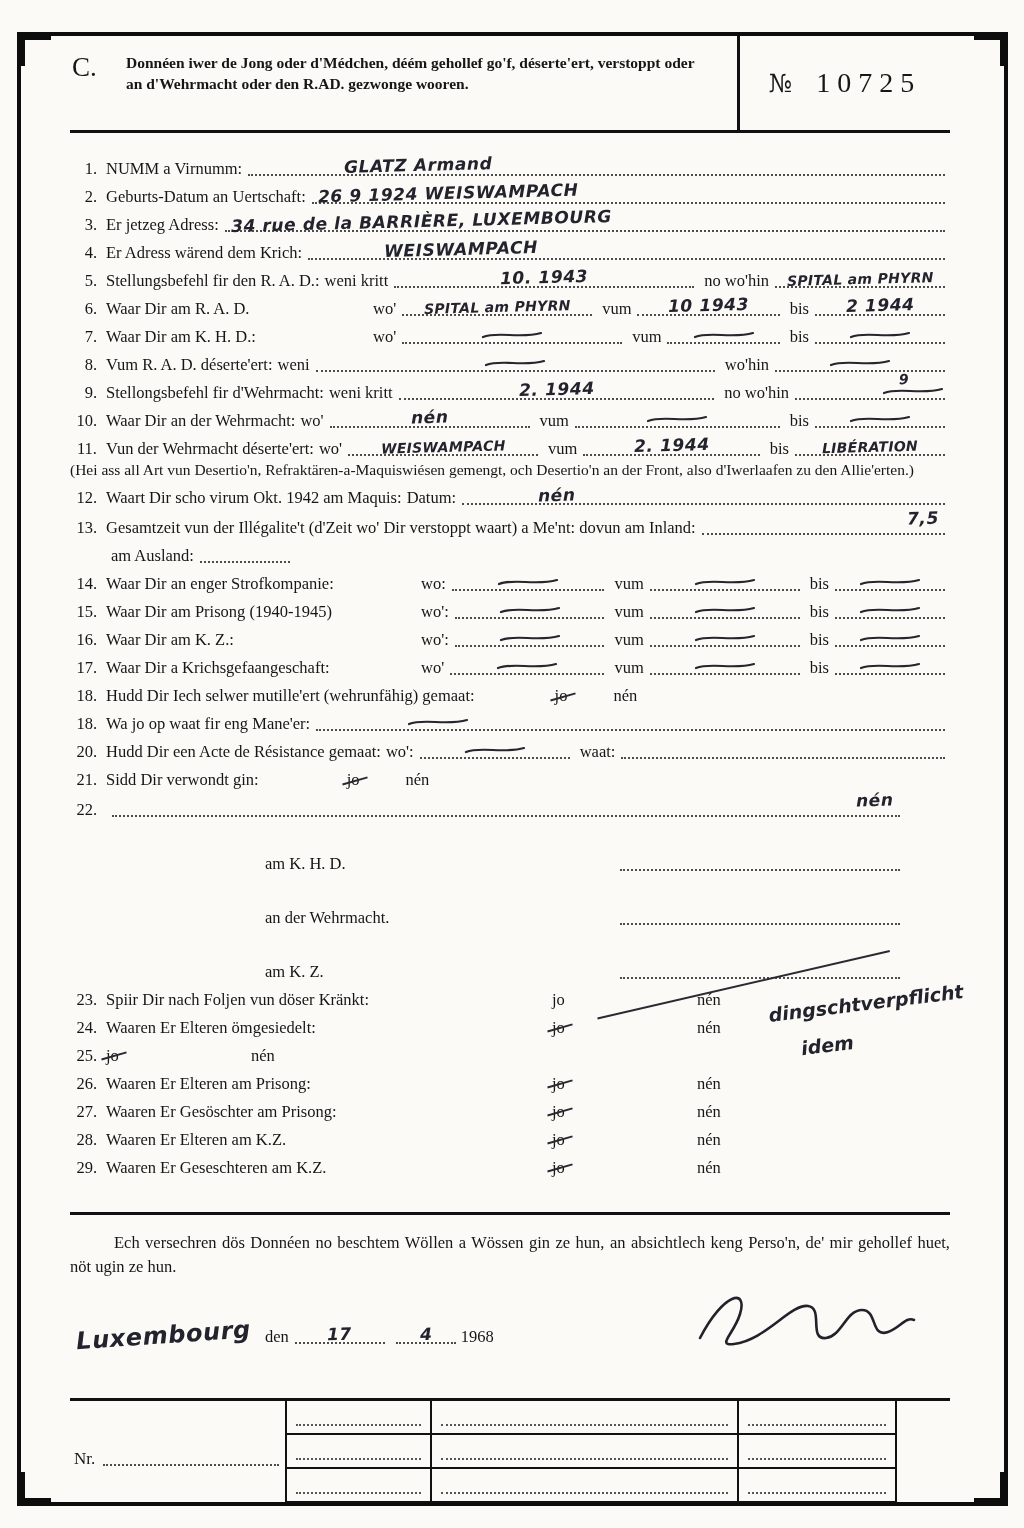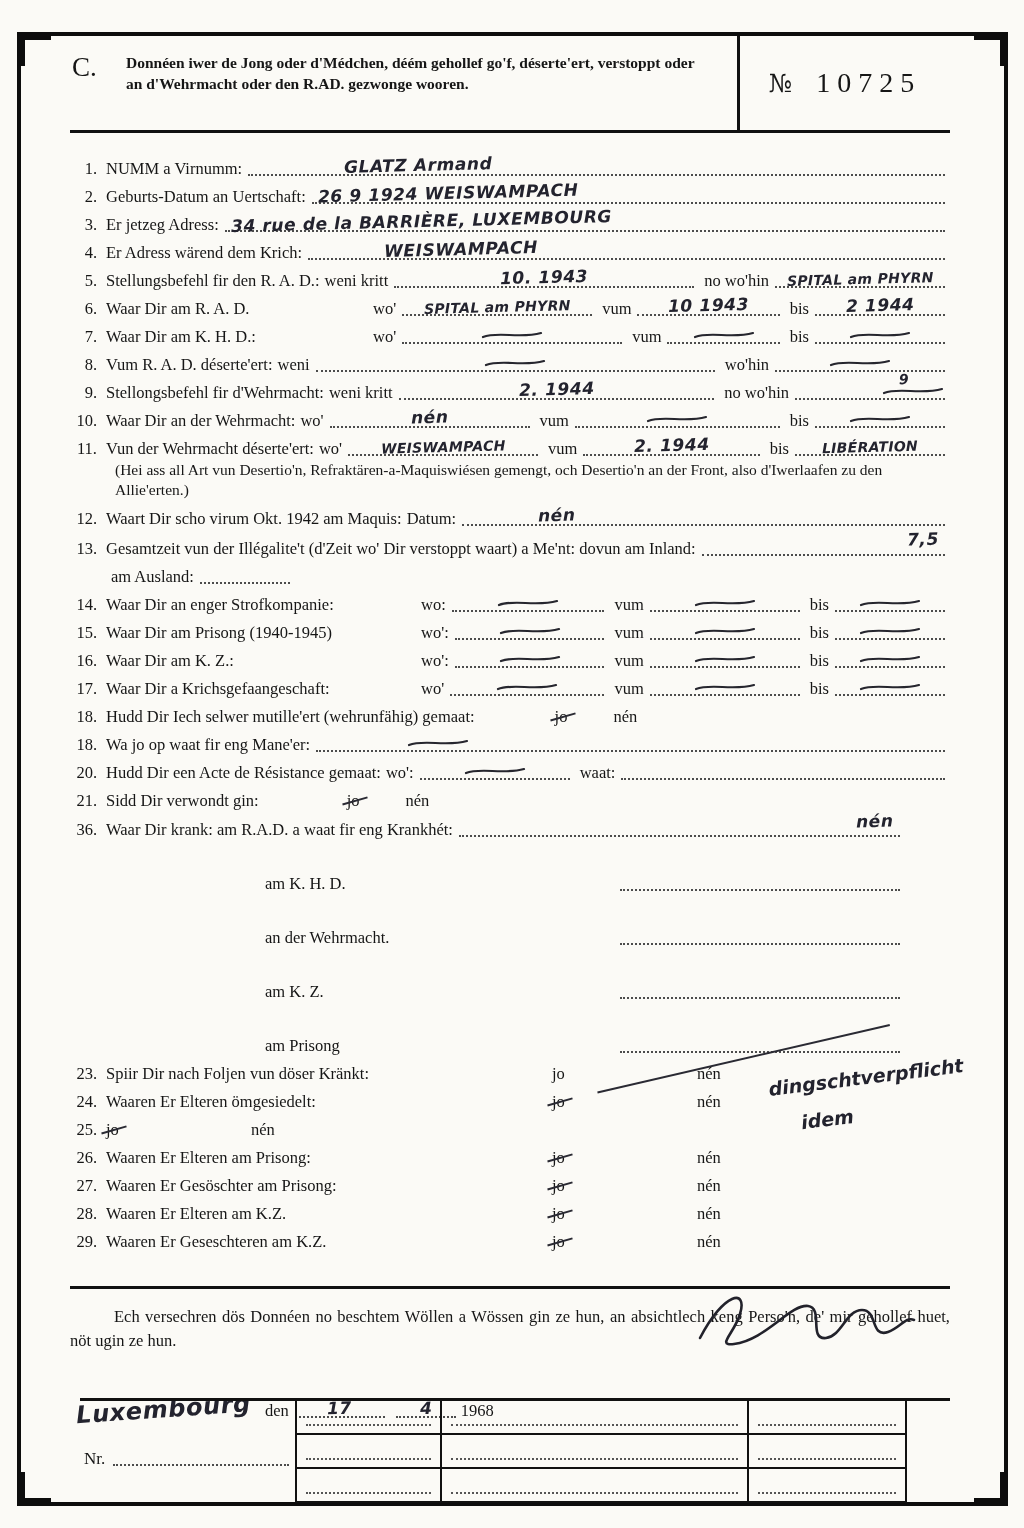--- a/index.html
+++ b/index.html
@@ -67,38 +67,38 @@
   .qlabel { width:446px; flex:none; white-space:nowrap; }
   .jocell { width:145px; flex:none; }
   .qblock { position:relative; }
   .note-hw { position:absolute; font-family:"DejaVu Sans",sans-serif; font-style:italic;
              font-weight:bold; color:#23232e; transform:rotate(-7deg); font-size:19px;
              white-space:nowrap; }
   .note1 { right:-14px; top:10px; }
   .note2 { right:96px; top:52px; }
 
   
-  .noterow { margin-left:45px; font-size:15.5px; line-height:1.32; padding-top:1px; }
+  .noterow { font-size:15.5px; line-height:1.32; padding-top:1px; }
   .sub22 { position:relative; margin-left:195px; margin-right:50px; }
   .srow { display:flex; align-items:flex-end; min-height:21px; }
   .slbl { width:355px; flex:none;margin-top:34px; }
   .sfill { flex:1; border-bottom:2px dotted #4c4c4c; margin:0 0 3px 0; min-height:16px; }
   .diag { position:absolute; right:10px; bottom:30px; width:300px;
           border-top:2.4px solid #2a2a33; transform:rotate(-13deg);
           transform-origin:right bottom; }
 
   
   .decl-rule { border-top:3px solid #111; margin-top:34px; }
   .decl { margin:16px 0 0; font-size:16.5px; line-height:1.45; text-align:justify;
           text-indent:44px; }
   .daterow { display:flex; align-items:flex-end; margin-top:42px; font-size:16.5px; }
   .sig { position:absolute; top:1242px; right:30px; }
 
   
-  .bottom { position:absolute; left:10px; right:0; top:1362px; height:104px;
+  .bottom { position:absolute; left:0; right:0; top:1362px; height:104px;
             border-top:3px solid #111; }
   .nr-line { position:absolute; left:4px; top:48px; display:flex; align-items:flex-end;
              width:205px; font-size:17px; }
   .nr-fill { flex:1; margin:0 0 3px 8px; min-height:16px; }
   .grid { position:absolute; left:215px; top:-2px; border-collapse:collapse; }
   .grid td { border:2px solid #111; height:34px; vertical-align:bottom; padding:0; }
   .c1{width:145px}.c2{width:307px}.c3{width:158px}
   .dotline { border-bottom:2px dotted #555; margin:0 9px 7px; height:1px; }
 </style>
 </head>
@@ -436,42 +436,37 @@
         <span class="num">21.</span>
         <span class="lbl">Sidd Dir verwondt gin:</span>
         <span class="sp88"></span>
         <span class="struck">jo</span>
         <span class="sp46"></span>
         <span>nén</span>
         <span class="tail"></span>
       </div>
 
     <div class="row">
-        <span class="num">36.</span>
-        <span class="lbl">Waar Dir krank: am R.A.D. a waat fir eng Krankhét:</span>
+        <span class="num">22.</span>
         <span class="fill grow jend mr50">
           <span class="hw raised">nén</span>
         </span>
       </div>
 
     <div class="sub22">
       <div class="srow">
           <span class="slbl">am K. H. D.</span>
           <span class="sfill"></span>
         </div>
       <div class="srow">
           <span class="slbl">an der Wehrmacht.</span>
           <span class="sfill"></span>
         </div>
       <div class="srow">
           <span class="slbl">am K. Z.</span>
-          <span class="sfill"></span>
-        </div>
-      <div class="srow">
-          <span class="slbl">am Prisong</span>
           <span class="sfill"></span>
         </div>
       <div class="diag"></div>
     </div>
 
     <div class="qblock">
       <div class="row">
           <span class="num">23.</span>
           <span class="qlabel">Spiir Dir nach Foljen vun döser Kränkt:</span>
           <span class="jocell">jo</span>

